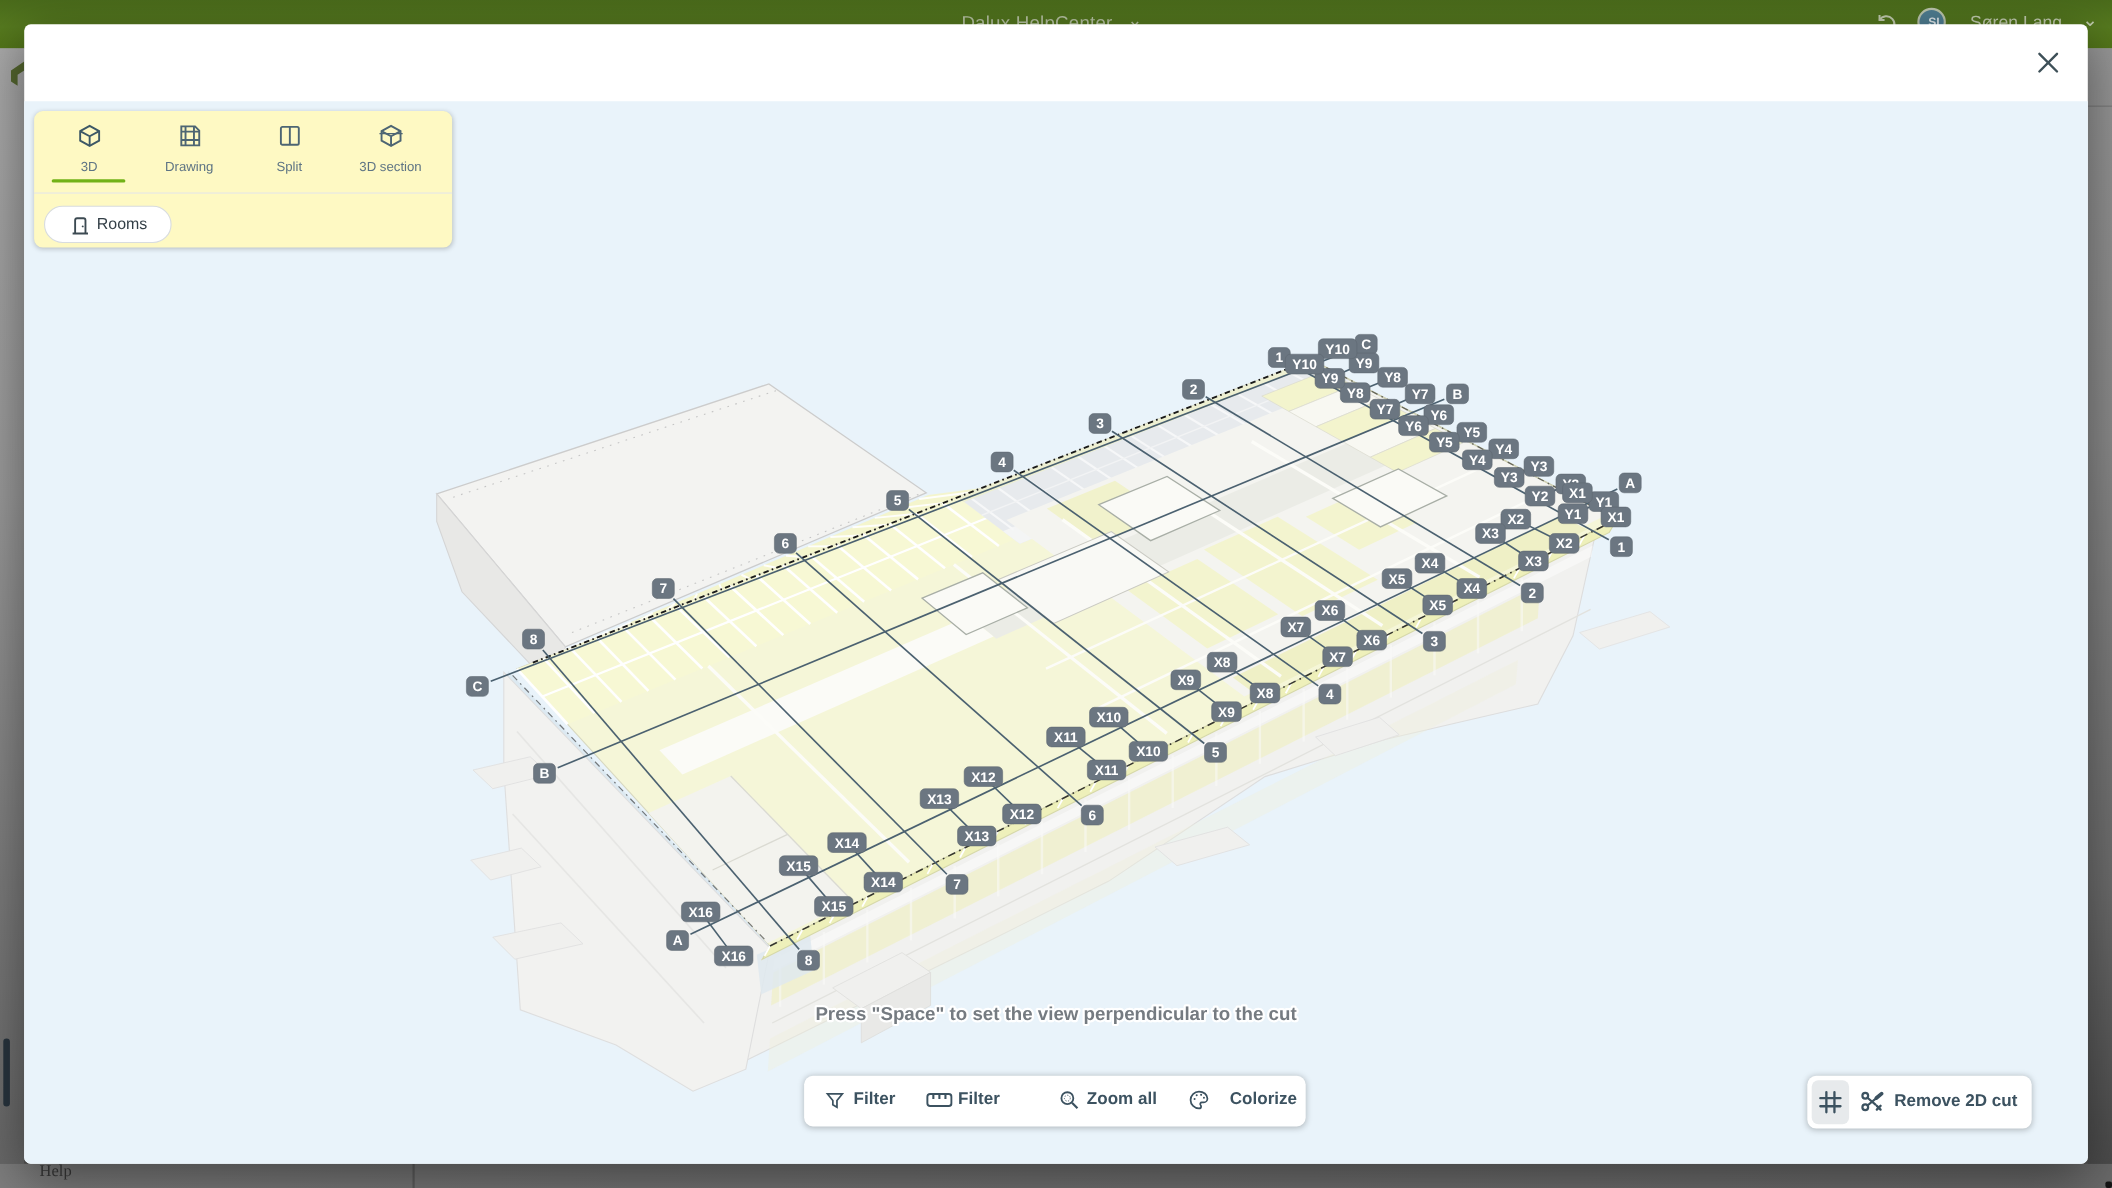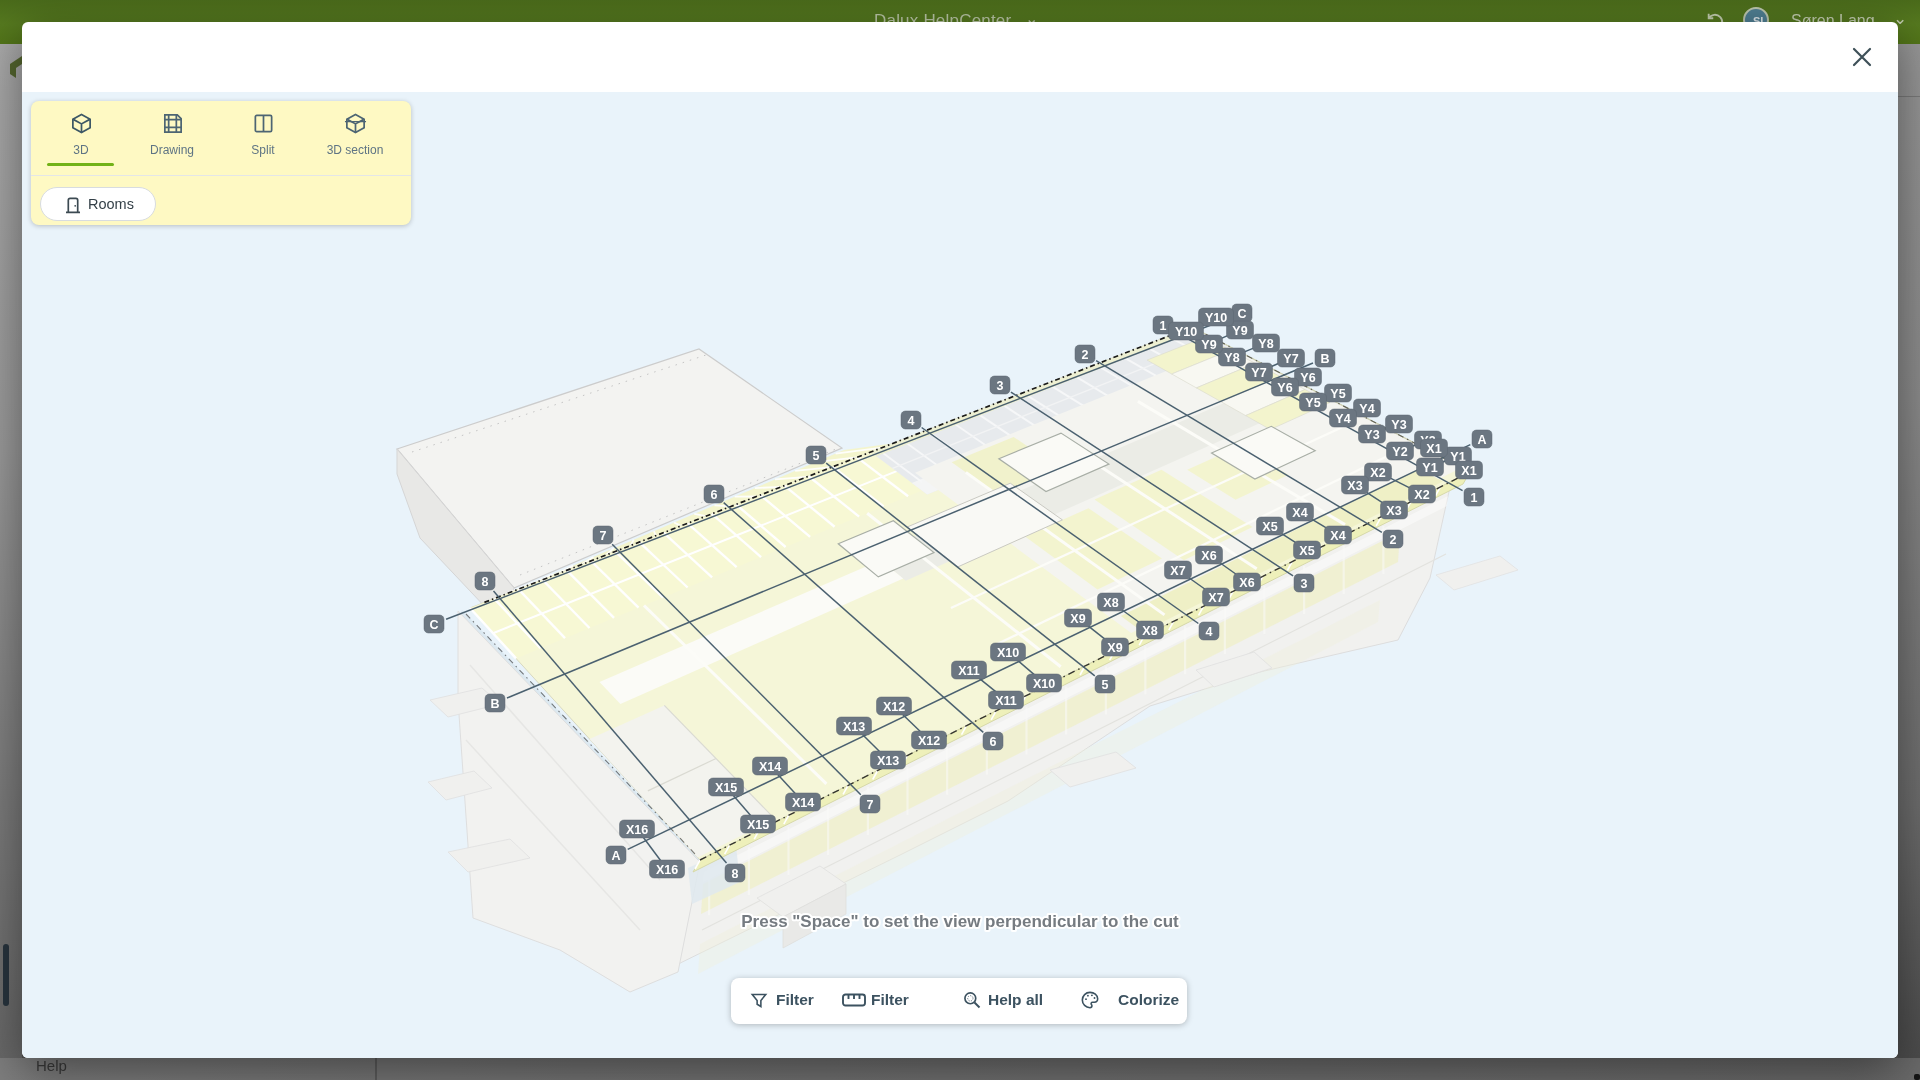--- a/index.html
+++ b/index.html
@@ -10,21 +10,21 @@
   .topbar .title { position:absolute; left:874px; top:11px; font-size:17px; color:#b8c4a4; letter-spacing:0.2px; }
   .topbar .titlechev { position:absolute; left:1025px; top:9px; font-size:16px; color:#b8c4a4; }
   .topbar .user { position:absolute; left:1791px; top:12px; font-size:16px; color:#c3cdb0; }
   .topbar .userchev { position:absolute; left:1893px; top:8px; font-size:17px; color:#c3cdb0; }
   .avatar { position:absolute; left:1743px; top:7px; width:26px; height:26px; border-radius:50%; background:#4f7e92; border:2px solid #bcc6ae; color:#dde6ea; font-size:11px; font-weight:bold; text-align:right; line-height:24px; box-sizing:border-box; }
   .histicon { position:absolute; left:1705px; top:10px; width:22px; height:22px; }
   .sidebar-sliver { position:absolute; left:0; top:44px; width:22px; height:1014px; background:linear-gradient(180deg,#aaaaaa,#9a9a9a 40%,#7b7b7b 75%,#686868 100%); }
   .scrollthumb { position:absolute; left:3px; top:944px; width:6px; height:62px; border-radius:3px; background:#28343e; }
   .bottomrow { position:absolute; left:0; top:1058px; width:1920px; height:22px; background:linear-gradient(90deg,#7e7e7e,#757575 30%,#6a6a6a 100%); }
   .bottomrow .vline { position:absolute; left:375px; top:0; width:2px; height:22px; background:#5e5e5e; }
-  .help { position:absolute; left:36px; top:1057px; font-size:15px; color:#3a3a3a; }
+  .help { position:absolute; left:36px; top:1057px; font-size:15px; color:#3a3a3a;font-family:Liberation Serif, serif; }
   .rightstrip { position:absolute; left:1898px; top:44px; width:22px; height:1014px; background:linear-gradient(180deg,#979797,#8b8b8b 35%,#6d6d6d 75%,#4c4c4c 100%); }
   .rightstrip .hline { position:absolute; left:0; top:52px; width:22px; height:1px; background:#7a7a7a; }
 
   .modal { position:absolute; left:22px; top:22px; width:1876px; height:1036px; background:#ffffff; border-radius:6px;
             box-shadow:0 12px 48px rgba(0,0,0,0.45); }
   .modal-content { position:absolute; left:0; top:70px; width:1876px; height:966px; background:#e9f3fa;
                     border-radius:0 0 6px 6px; overflow:hidden; }
   .closex { position:absolute; left:1829px; top:24px; width:22px; height:22px; }
 
   .card { position:absolute; left:9px; top:9px; width:380px; height:124px; background:#fef9c3; border-radius:8px;
@@ -581,28 +581,47 @@
       </div>
       <div class="item tlabel" style="left:140px;top:13px">Filter</div>
 
       <div class="item" style="left:231px;top:12px">
         <svg width="20" height="20" viewBox="0 0 24 24" fill="none" stroke="#3c5260" stroke-width="2">
             <circle cx="10" cy="10" r="6.5"></circle>
             <path d="M15 15 L21 21" stroke-width="2.4"></path>
             <circle cx="10" cy="10" r="3.2" stroke-width="1" stroke-dasharray="1.3 1.6"></circle>
           </svg>
       </div>
-      <div class="item tlabel" style="left:257px;top:13px">Help all</div>
+      <div class="item tlabel" style="left:257px;top:13px">Zoom all</div>
 
       <div class="item" style="left:349px;top:12px">
         <svg width="20" height="20" viewBox="0 0 24 24" fill="none" stroke="#3c5260" stroke-width="1.9">
             <path d="M12 2.8 a9.2 9.2 0 1 0 0 18.4 c1.5 0 2.3-1.1 2.3-2.2 0-.6-.25-1.1-.6-1.5 -.9-1.1-.2-2.9 1.4-2.9 h2.1 a4.1 4.1 0 0 0 4-4.1 C21 5.9 17 2.8 12 2.8 Z"></path>
             <circle cx="7.2" cy="11" r="1.1" fill="#3c5260" stroke="none"></circle>
             <circle cx="9.5" cy="6.8" r="1.1" fill="#3c5260" stroke="none"></circle>
             <circle cx="14.3" cy="6.4" r="1.1" fill="#3c5260" stroke="none"></circle>
             <circle cx="17.4" cy="9.6" r="1.1" fill="#3c5260" stroke="none"></circle>
           </svg>
       </div>
       <div class="item tlabel" style="left:387px;top:13px">Colorize</div>
     </div>
 
+    <div class="cutctrl">
+
+      <div class="gridbtn">
+        <svg style="position:absolute;left:6px;top:9px" width="22" height="22" viewBox="0 0 24 24" fill="none" stroke="#3c5260" stroke-width="2.3" stroke-linecap="round">
+            <path d="M8 2 V22 M16 2 V22 M2 8 H22 M2 16 H22"></path>
+          </svg>
+      </div>
+
+      <svg style="position:absolute;left:48px;top:12px" width="24" height="24" viewBox="0 0 24 24" fill="none" stroke="#3c5260" stroke-width="2">
+          <circle cx="4.7" cy="6.2" r="2.6"></circle>
+          <circle cx="4.7" cy="16.6" r="2.6"></circle>
+          <path d="M7 14.8 L14.5 8.5" stroke-linecap="round"></path>
+          <path d="M7 8.2 L14 14.2" stroke-linecap="round"></path>
+          <path d="M14.8 8.2 L19.6 4.2" stroke-width="3.4" stroke-linecap="round"></path>
+          <path d="M15.2 15.3 l3.4 3.4 M18.6 15.3 l-3.4 3.4" stroke-width="2.1" stroke-linecap="round"></path>
+        </svg>
+
+      <span style="position:absolute;left:79px;top:14px" class="tlabel">Remove 2D cut</span>
+    </div>
   </div>
 </div>
 
 </body></html>

